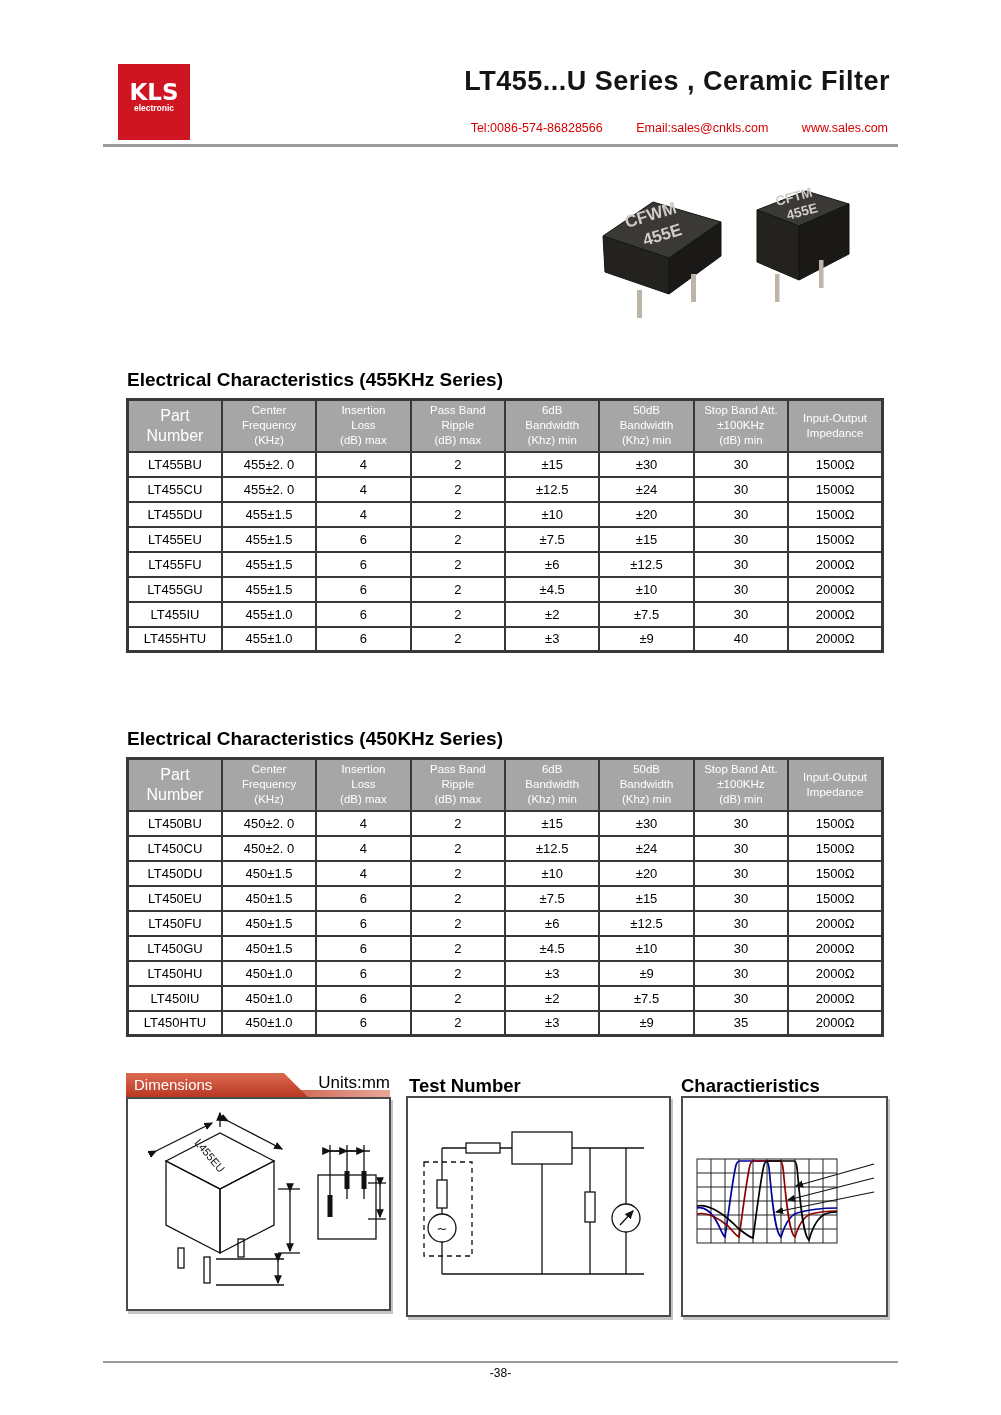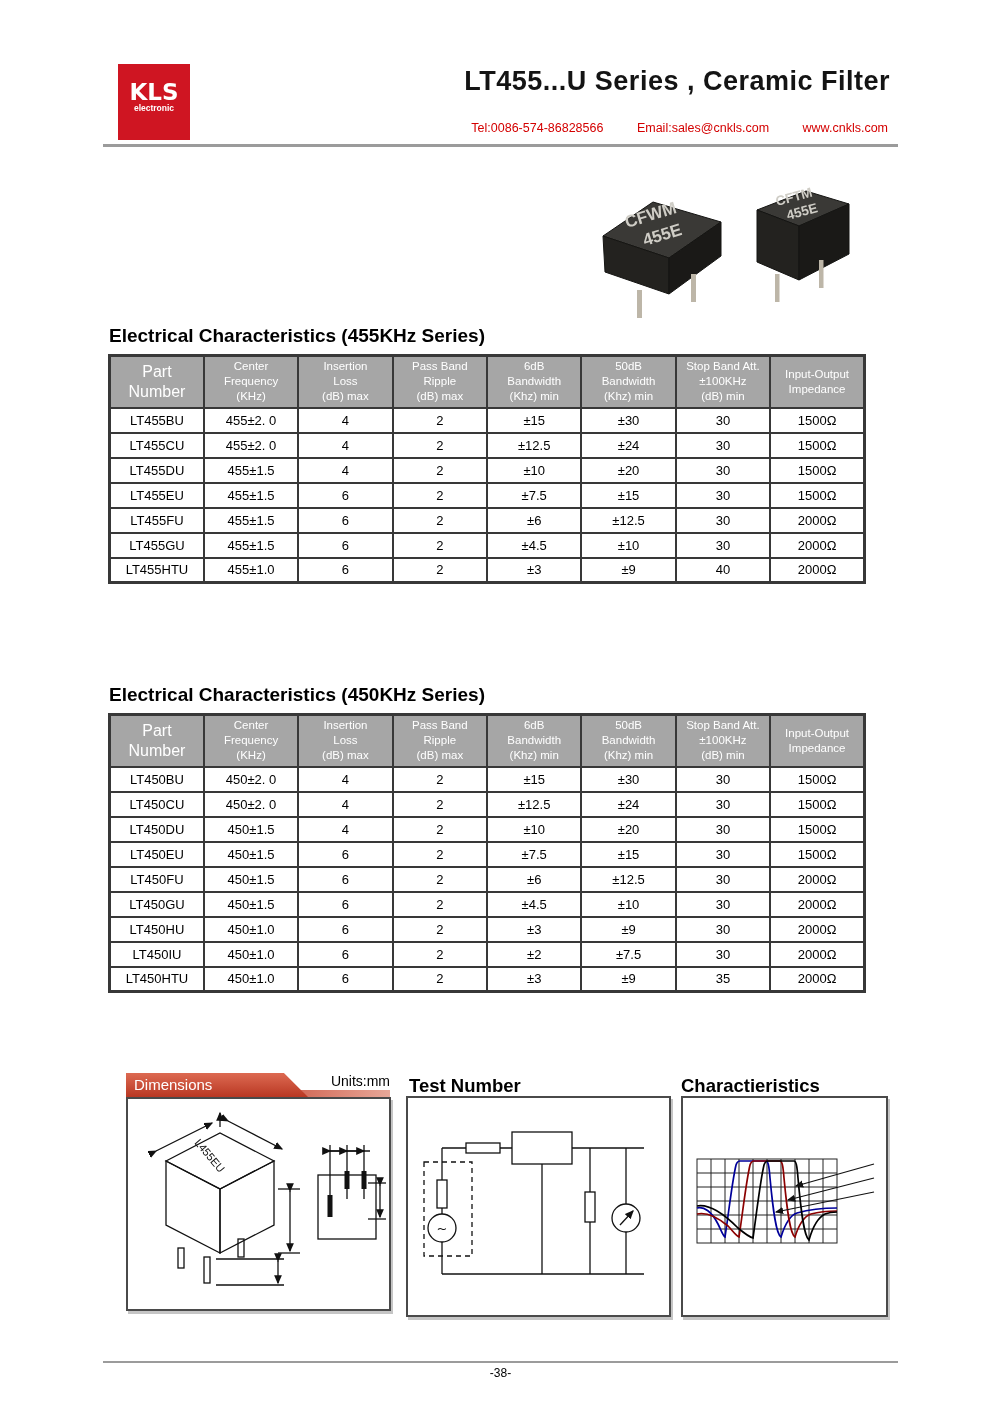--- a/index.html
+++ b/index.html
@@ -11,35 +11,35 @@
   .logo { position:absolute; left:118px; top:64px; width:72px; height:76px; background:#cf1522; color:#fff; text-align:center; }
   .logo-brand { font-size:23px; font-weight:bold; margin-top:15px; letter-spacing:0px; font-family:"DejaVu Sans", sans-serif; }
   .logo-sub { font-size:8.5px; font-weight:bold; margin-top:-2px; }
   .title { position:absolute; right:111px; top:66px; font-size:27px; font-weight:bold; color:#141414; letter-spacing:0.5px; }
   .contact { position:absolute; right:113px; top:121px; font-size:12.5px; color:#d40000; }
   .contact span { margin-left:30px; }
   .hline { position:absolute; background:#9b9b9b; }
   .header-line { left:103px; top:144px; width:795px; height:3px; }
 
   
-  .section { position:absolute; left:108px; width:758px; }
+  .section { position:absolute; left:126px; width:758px;margin-top:44px; }
   .sec-455 { top:325px; }
   .sec-450 { top:684px; }
   .section-title { font-size:19px; font-weight:bold; color:#000; margin:0 0 7px 1px; }
   table.spec { border-collapse:collapse; width:758px; table-layout:fixed; border:3px solid #383838; }
   table.spec th, table.spec td { border:2px solid #383838; padding:0; text-align:center; vertical-align:middle; }
   table.spec th { background:#a6a6a6; color:#fff; font-weight:normal; font-size:11.5px; line-height:1.3; white-space:pre-line; height:52px; }
   table.spec th.pn { font-size:16px; line-height:1.25; }
   table.spec td { font-size:13px; color:#000; height:25px; background:#fff; }
 
   
   .dim-bar { position:absolute; left:126px; top:1073px; width:264px; height:24px; }
   .dim-strip { position:absolute; left:0; bottom:0; width:100%; height:7px; background:linear-gradient(90deg,#a32110,#c9503c,#e8a798); }
   .dim-tab { position:absolute; left:0; top:0; width:188px; height:30px; background:linear-gradient(180deg,#dd6a52,#b02b17); color:#fff; font-size:15px; line-height:23px; padding-left:8px; clip-path:polygon(0 0, 84% 0, 100% 100%, 0 100%); }
-  .units { position:absolute; right:0; top:0; font-size:14px; color:#000; }
+  .units { position:absolute; right:0; top:0; font-size:17px; color:#000; }
   .box-title { position:absolute; font-size:18.5px; font-weight:bold; color:#000; }
   .bt-circuit { left:409px; top:1075px; }
   .bt-char { left:681px; top:1075px; }
   .dbox { position:absolute; background:#fff; border:2px solid #4a4a4a; box-shadow:2px 3px 0 rgba(150,150,150,0.55); }
   .box-dim { left:126px; top:1097px; width:265px; height:214px; }
   .box-circuit { left:406px; top:1096px; width:265px; height:221px; }
   .box-char { left:681px; top:1096px; width:207px; height:221px; }
 
   
   .footer-line { left:103px; top:1361px; width:795px; height:2px; }
@@ -54,21 +54,21 @@
 <div class="page">
 
   <div class="logo">
     <div class="logo-brand">KLS</div>
     <div class="logo-sub">electronic</div>
   </div>
   <div class="title">LT455...U Series , Ceramic Filter</div>
   <div class="contact">
     <span style="margin-left:8px">Tel:0086-574-86828566</span>
     <span>Email:sales@cnkls.com</span>
-    <span>www.cnkls.com</span>
+    <span>www.sales.com</span>
   </div>
   <div class="hline header-line"></div>
 
   <svg class="photo" style="left:597px; top:190px;" width="130" height="130" viewBox="0 0 130 130">
     <polygon points="6,46 56,12 124,32 72,68" fill="#3a3936" stroke="#151513" stroke-width="1"></polygon>
     <polygon points="6,46 72,68 72,104 8,82" fill="#23221f" stroke="#151513" stroke-width="1"></polygon>
     <polygon points="72,68 124,32 124,66 72,104" fill="#1a1917" stroke="#151513" stroke-width="1"></polygon>
     <rect x="40" y="100" width="5" height="28" fill="#bdb6a8"></rect>
     <rect x="94" y="84" width="5" height="28" fill="#bdb6a8"></rect>
     <text transform="translate(30,38) rotate(-17)" fill="#cfcdc6" font-size="17" font-weight="bold" font-family="Liberation Sans, sans-serif">CFWM</text>
@@ -176,20 +176,30 @@
             <td>455±1.5</td>
             <td>6</td>
             <td>2</td>
             <td>±4.5</td>
             <td>±10</td>
             <td>30</td>
             <td>2000Ω</td>
           </tr>
 
 
+          <tr>
+            <td>LT455IU</td>
+            <td>455±1.0</td>
+            <td>6</td>
+            <td>2</td>
+            <td>±2</td>
+            <td>±7.5</td>
+            <td>30</td>
+            <td>2000Ω</td>
+          </tr>
 
           <tr>
             <td>LT455HTU</td>
             <td>455±1.0</td>
             <td>6</td>
             <td>2</td>
             <td>±3</td>
             <td>±9</td>
             <td>40</td>
             <td>2000Ω</td>

